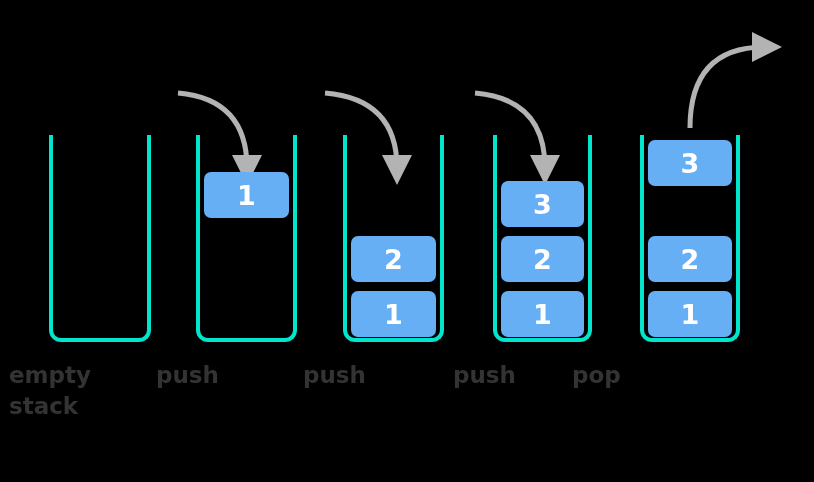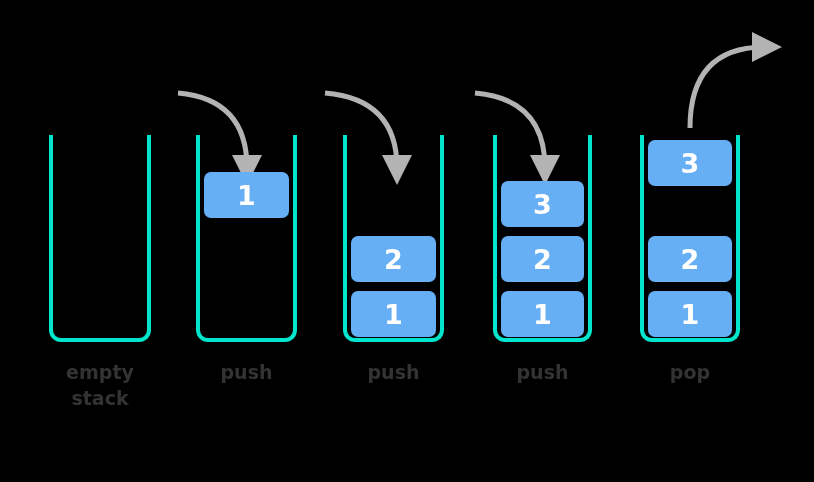--- a/index.html
+++ b/index.html
@@ -56,23 +56,22 @@
     line-height: 1;
     display: flex;
     align-items: center;
     justify-content: center;
     letter-spacing: 0px;
   }
 
   
   .caption {
     position: absolute;
-    text-align: center;
     color: var(--label);
-    font-size: 19px;
+    font-size: 23px;
     font-weight: bold;
     line-height: 1.35;
     white-space: pre-line;
   }
 
   
   .arrows {
     position: absolute;
     left: 0;
     top: 0;
@@ -121,14 +120,14 @@
       <div class="box" style="left: 8px; width: 83px; top: 101px; height: 46px;">2</div>
       <div class="box" style="left: 8px; width: 83px; top: 156px; height: 46px;">1</div>
     </div>
     <div class="caption" style="left: 453px; width: 179px; top: 360px;">push</div>
     <div class="column" style="left: 640px; top: 135px; width: 100px; height: 207px;">
       <div class="container-shape" style="width: 100px; height: 207px;"></div>
       <div class="box" style="left: 8px; width: 84px; top: 5px; height: 46px;">3</div>
       <div class="box" style="left: 8px; width: 84px; top: 101px; height: 46px;">2</div>
       <div class="box" style="left: 8px; width: 84px; top: 156px; height: 46px;">1</div>
     </div>
-    <div class="caption" style="left: 600px; width: 180px; top: 360px;">pop</div>
+    <div class="caption" style="left: 572px; width: 180px; top: 360px;">pop</div>
   </div>
 
 </body></html>

